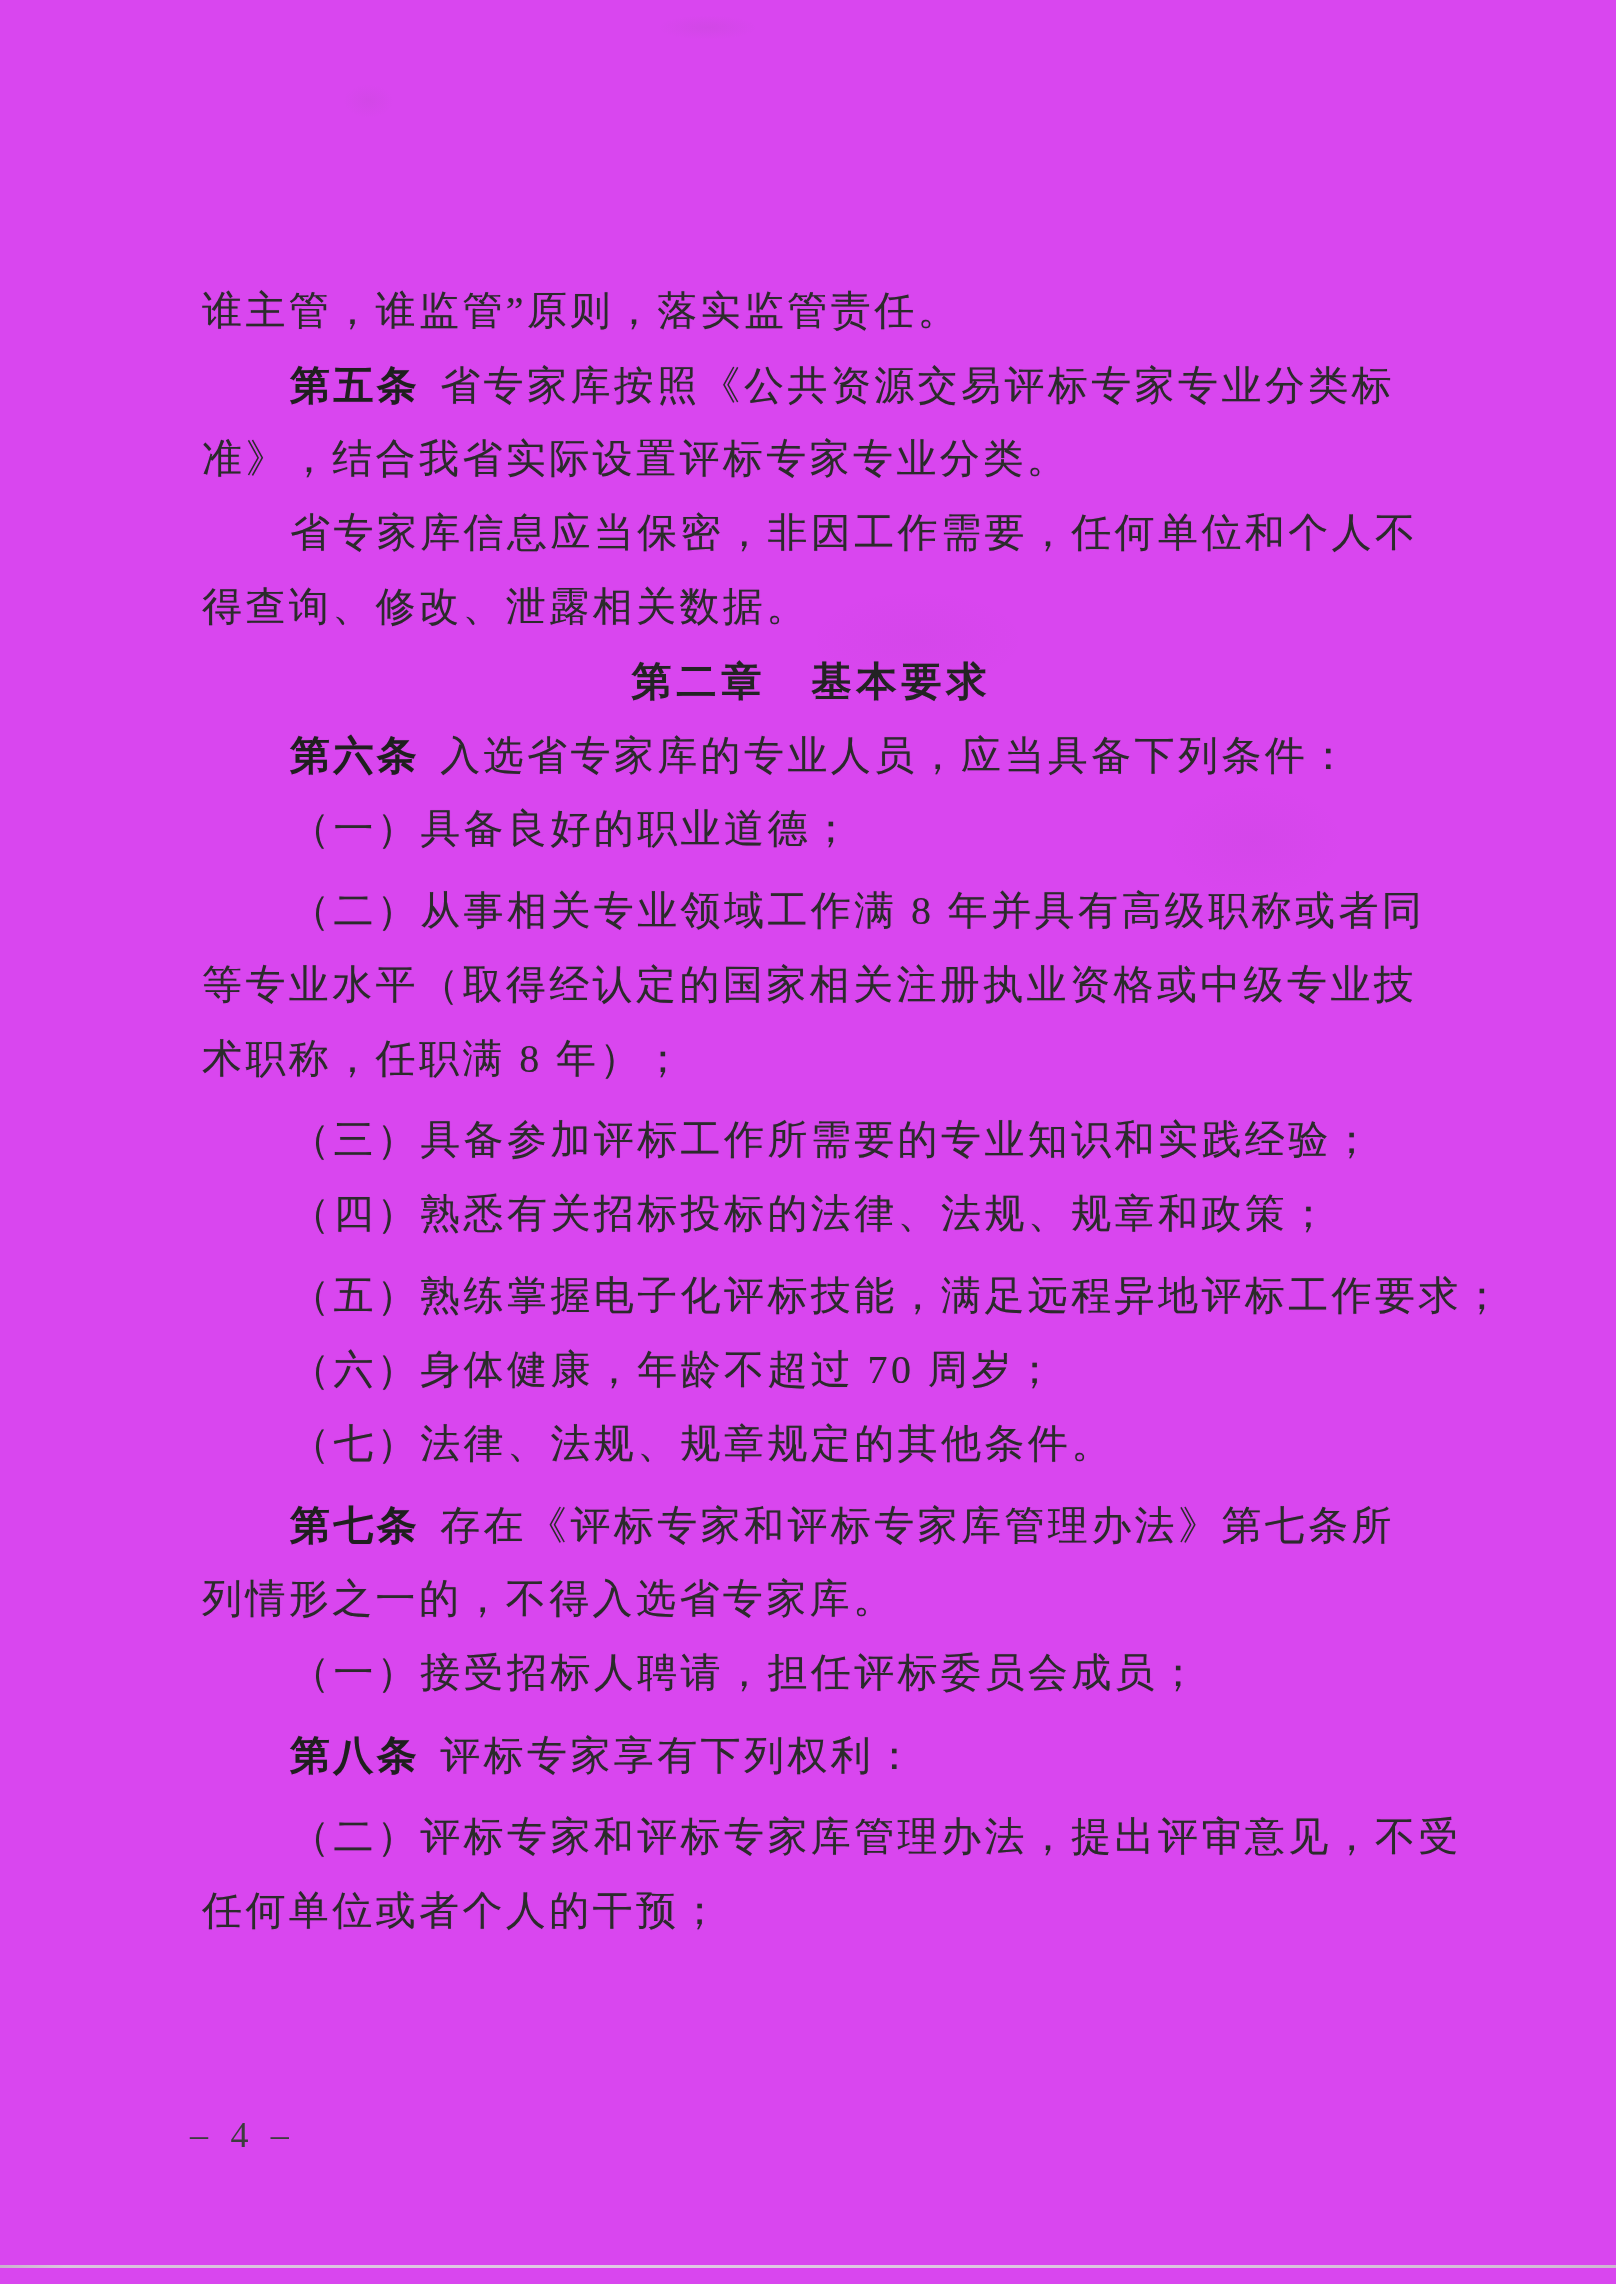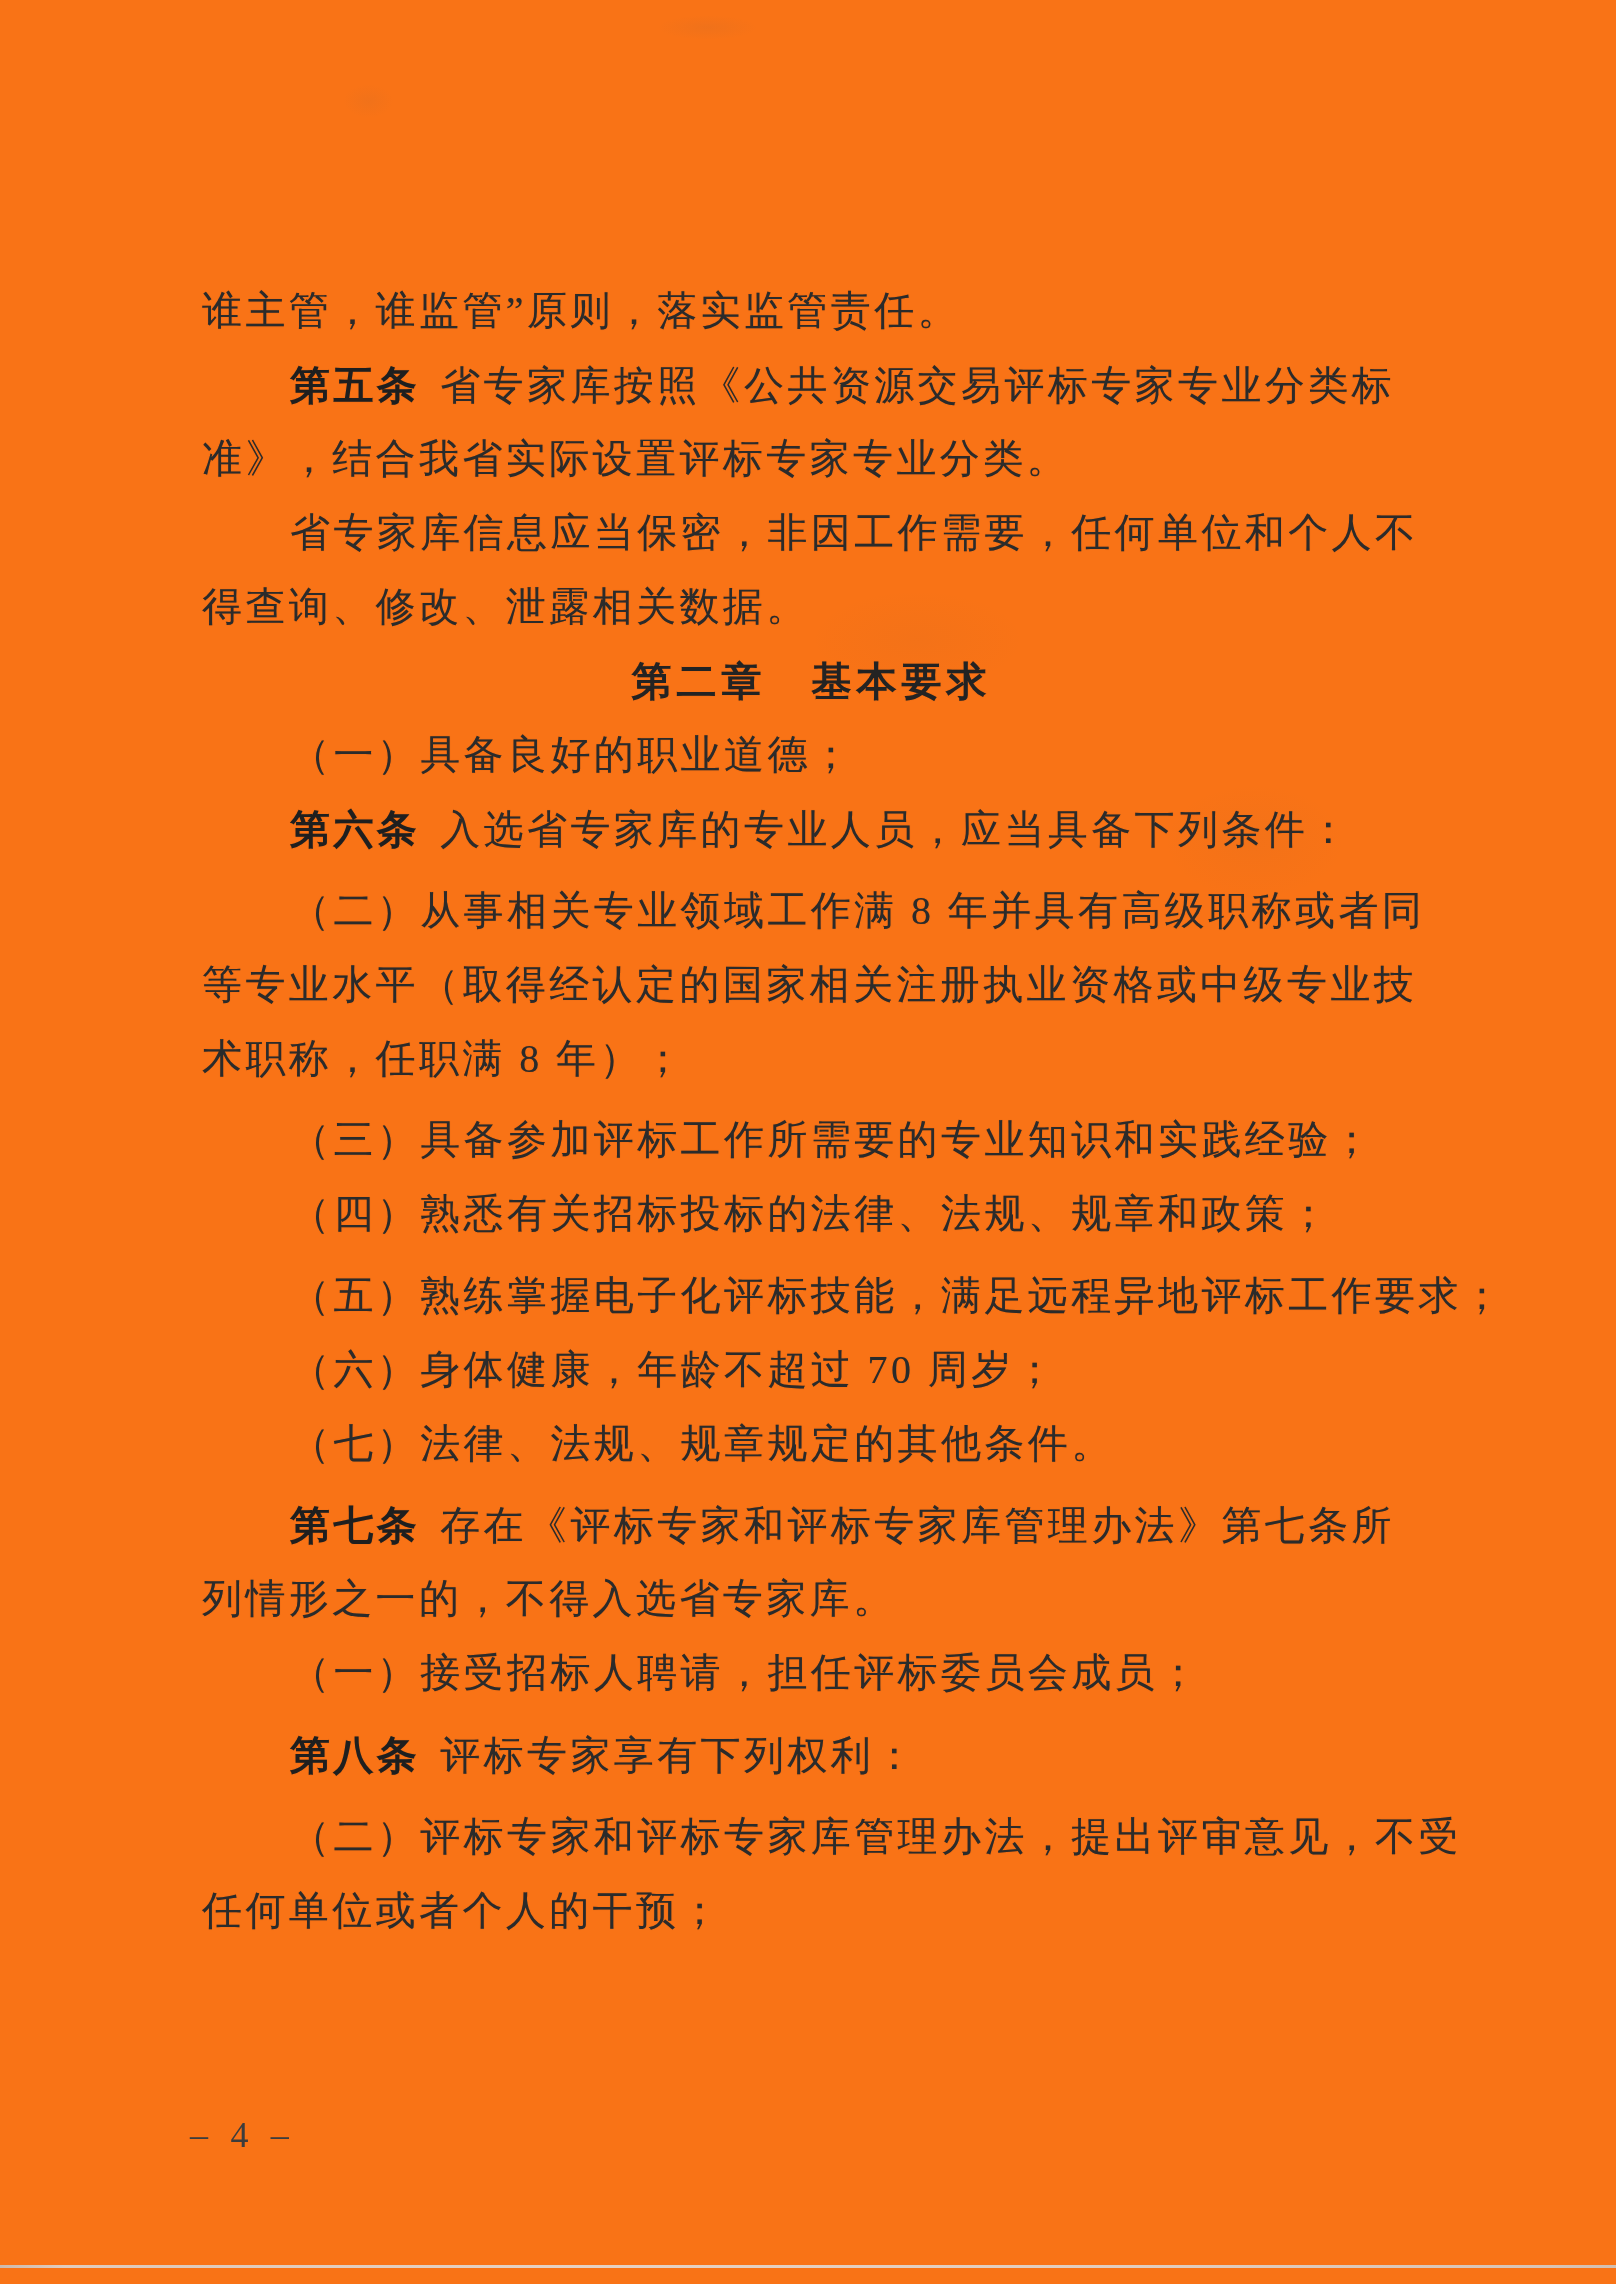--- a/index.html
+++ b/index.html
@@ -10,21 +10,21 @@
   body {
     width: 1616px;
     height: 2284px;
     position: relative;
     overflow: hidden;
     font-family: "Liberation Serif", serif;
   }
   .sheet {
     position: absolute;
     inset: 0;
-    background: #f97316;
+    background: #d946ef;
     text-decoration: underline;
   }
   
   .doc {
     position: absolute;
     left: 202px;
     top: 274px;
     width: 1219px;
   }
   .line {
@@ -107,22 +107,22 @@
   <div class="smudge c"></div>
   <div class="smudge d"></div>
 
   <div class="doc" id="doc-body">
       <div class="line">谁主管，谁监管”原则，落实监管责任。</div>
       <div class="line indent"><span class="bold-label">第五条</span><span>省专家库按照《公共资源交易评标专家专业分类标</span></div>
       <div class="line">准》，结合我省实际设置评标专家专业分类。</div>
       <div class="line indent">省专家库信息应当保密，非因工作需要，任何单位和个人不</div>
       <div class="line">得查询、修改、泄露相关数据。</div>
       <div class="line chapter">第二章　基本要求</div>
+      <div class="line indent"><span class="bold-label">第六条</span><span>入选省专家库的专业人员，应当具备下列条件：</span></div>
       <div class="line indent">（一）具备良好的职业道德；</div>
-      <div class="line indent"><span class="bold-label">第六条</span><span>入选省专家库的专业人员，应当具备下列条件：</span></div>
       <div class="line indent gap">（二）从事相关专业领域工作满 8 年并具有高级职称或者同</div>
       <div class="line">等专业水平（取得经认定的国家相关注册执业资格或中级专业技</div>
       <div class="line">术职称，任职满 8 年）；</div>
       <div class="line indent gap">（三）具备参加评标工作所需要的专业知识和实践经验；</div>
       <div class="line indent">（四）熟悉有关招标投标的法律、法规、规章和政策；</div>
       <div class="line indent gap">（五）熟练掌握电子化评标技能，满足远程异地评标工作要求；</div>
       <div class="line indent">（六）身体健康，年龄不超过 70 周岁；</div>
       <div class="line indent">（七）法律、法规、规章规定的其他条件。</div>
       <div class="line indent gap"><span class="bold-label">第七条</span><span>存在《评标专家和评标专家库管理办法》第七条所</span></div>
       <div class="line">列情形之一的，不得入选省专家库。</div>

